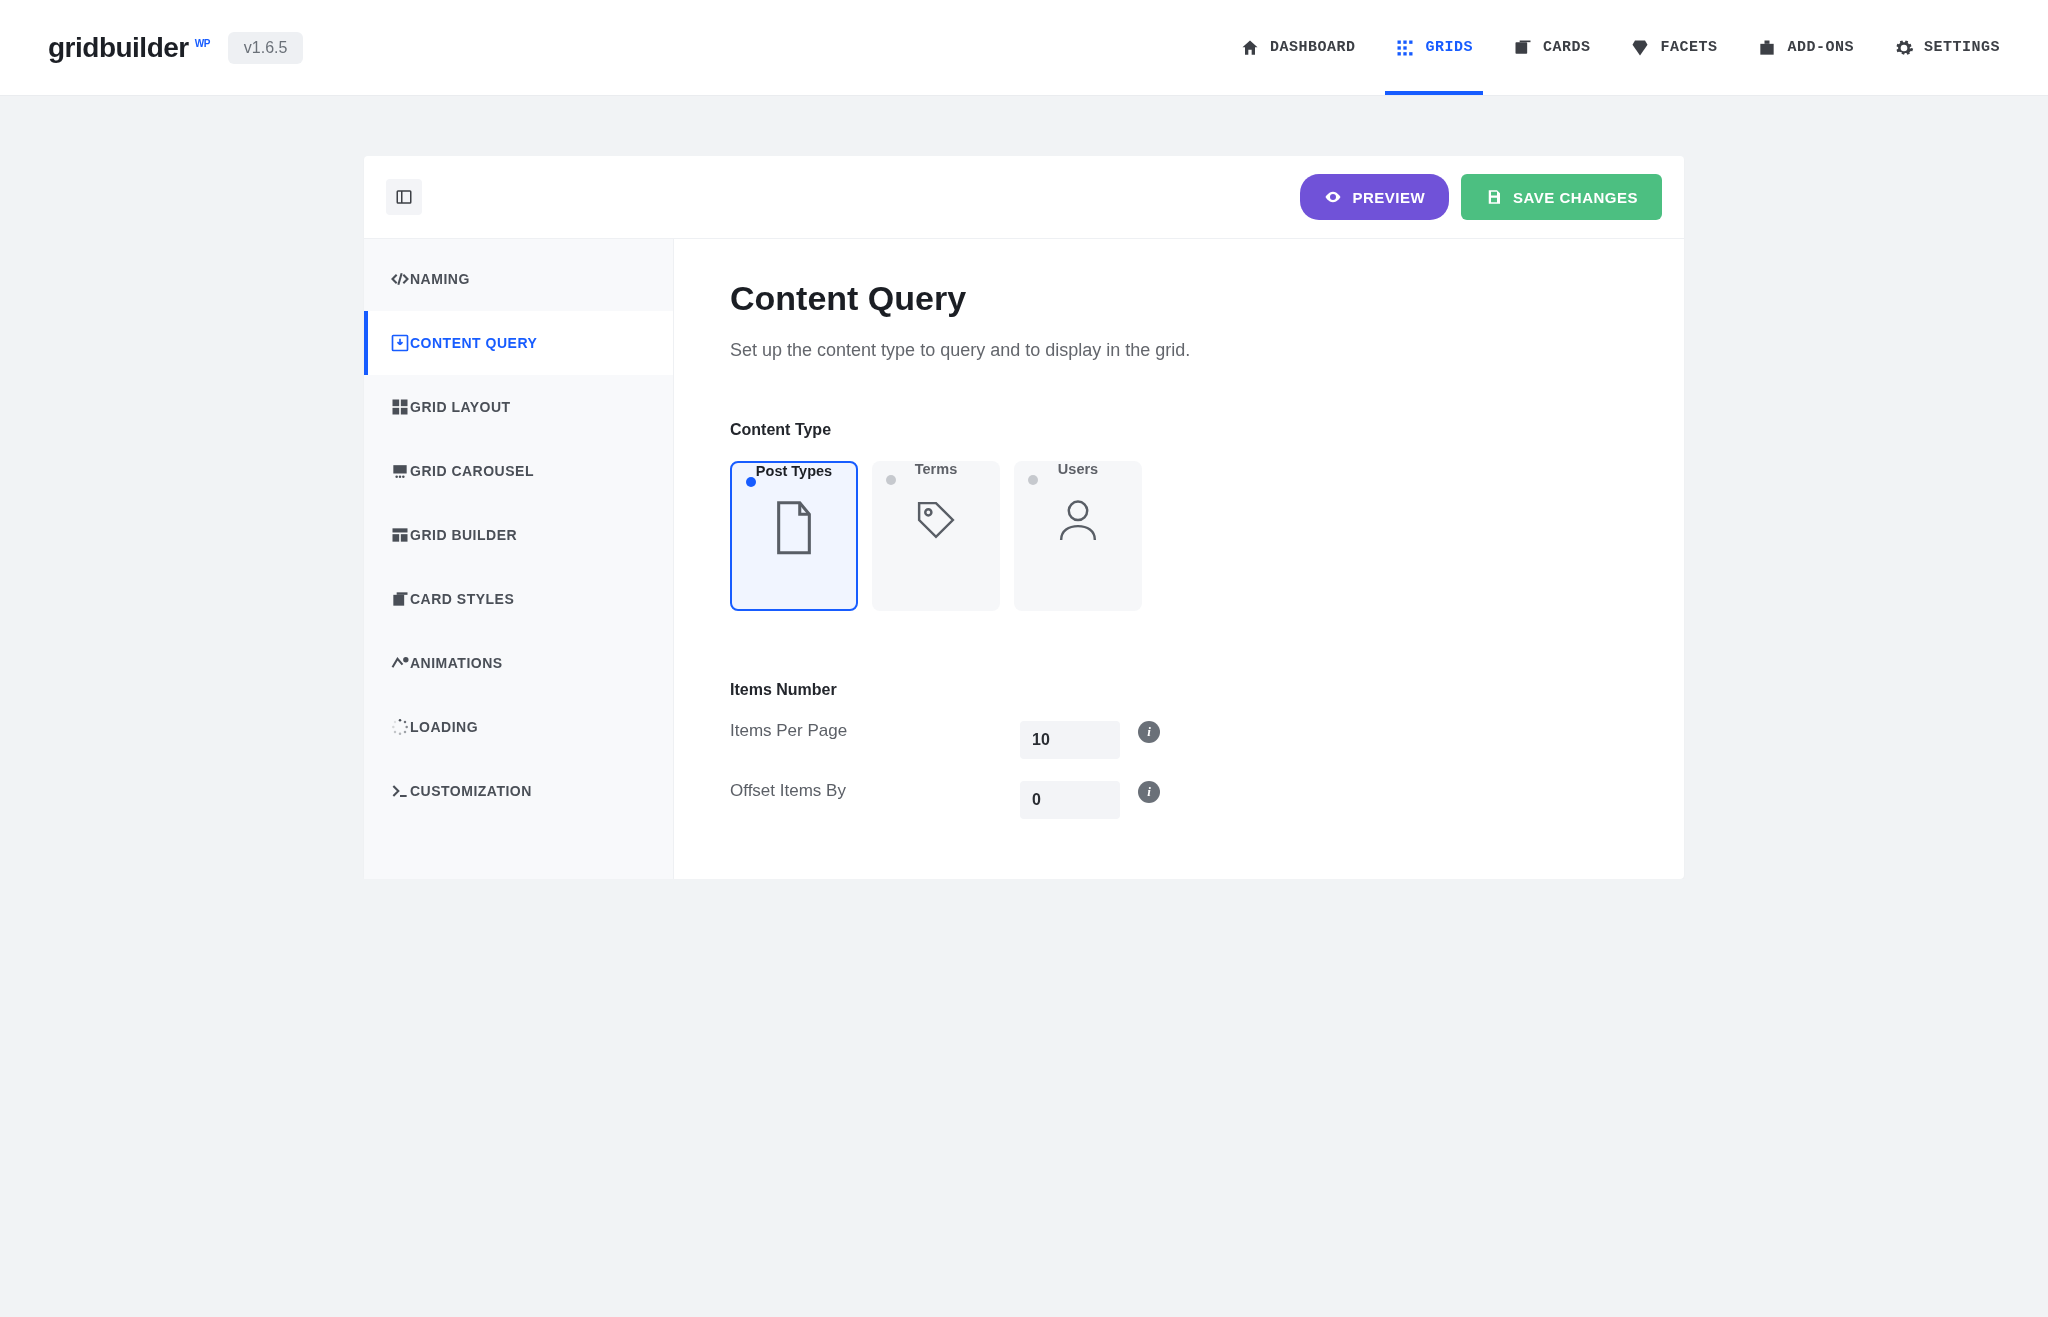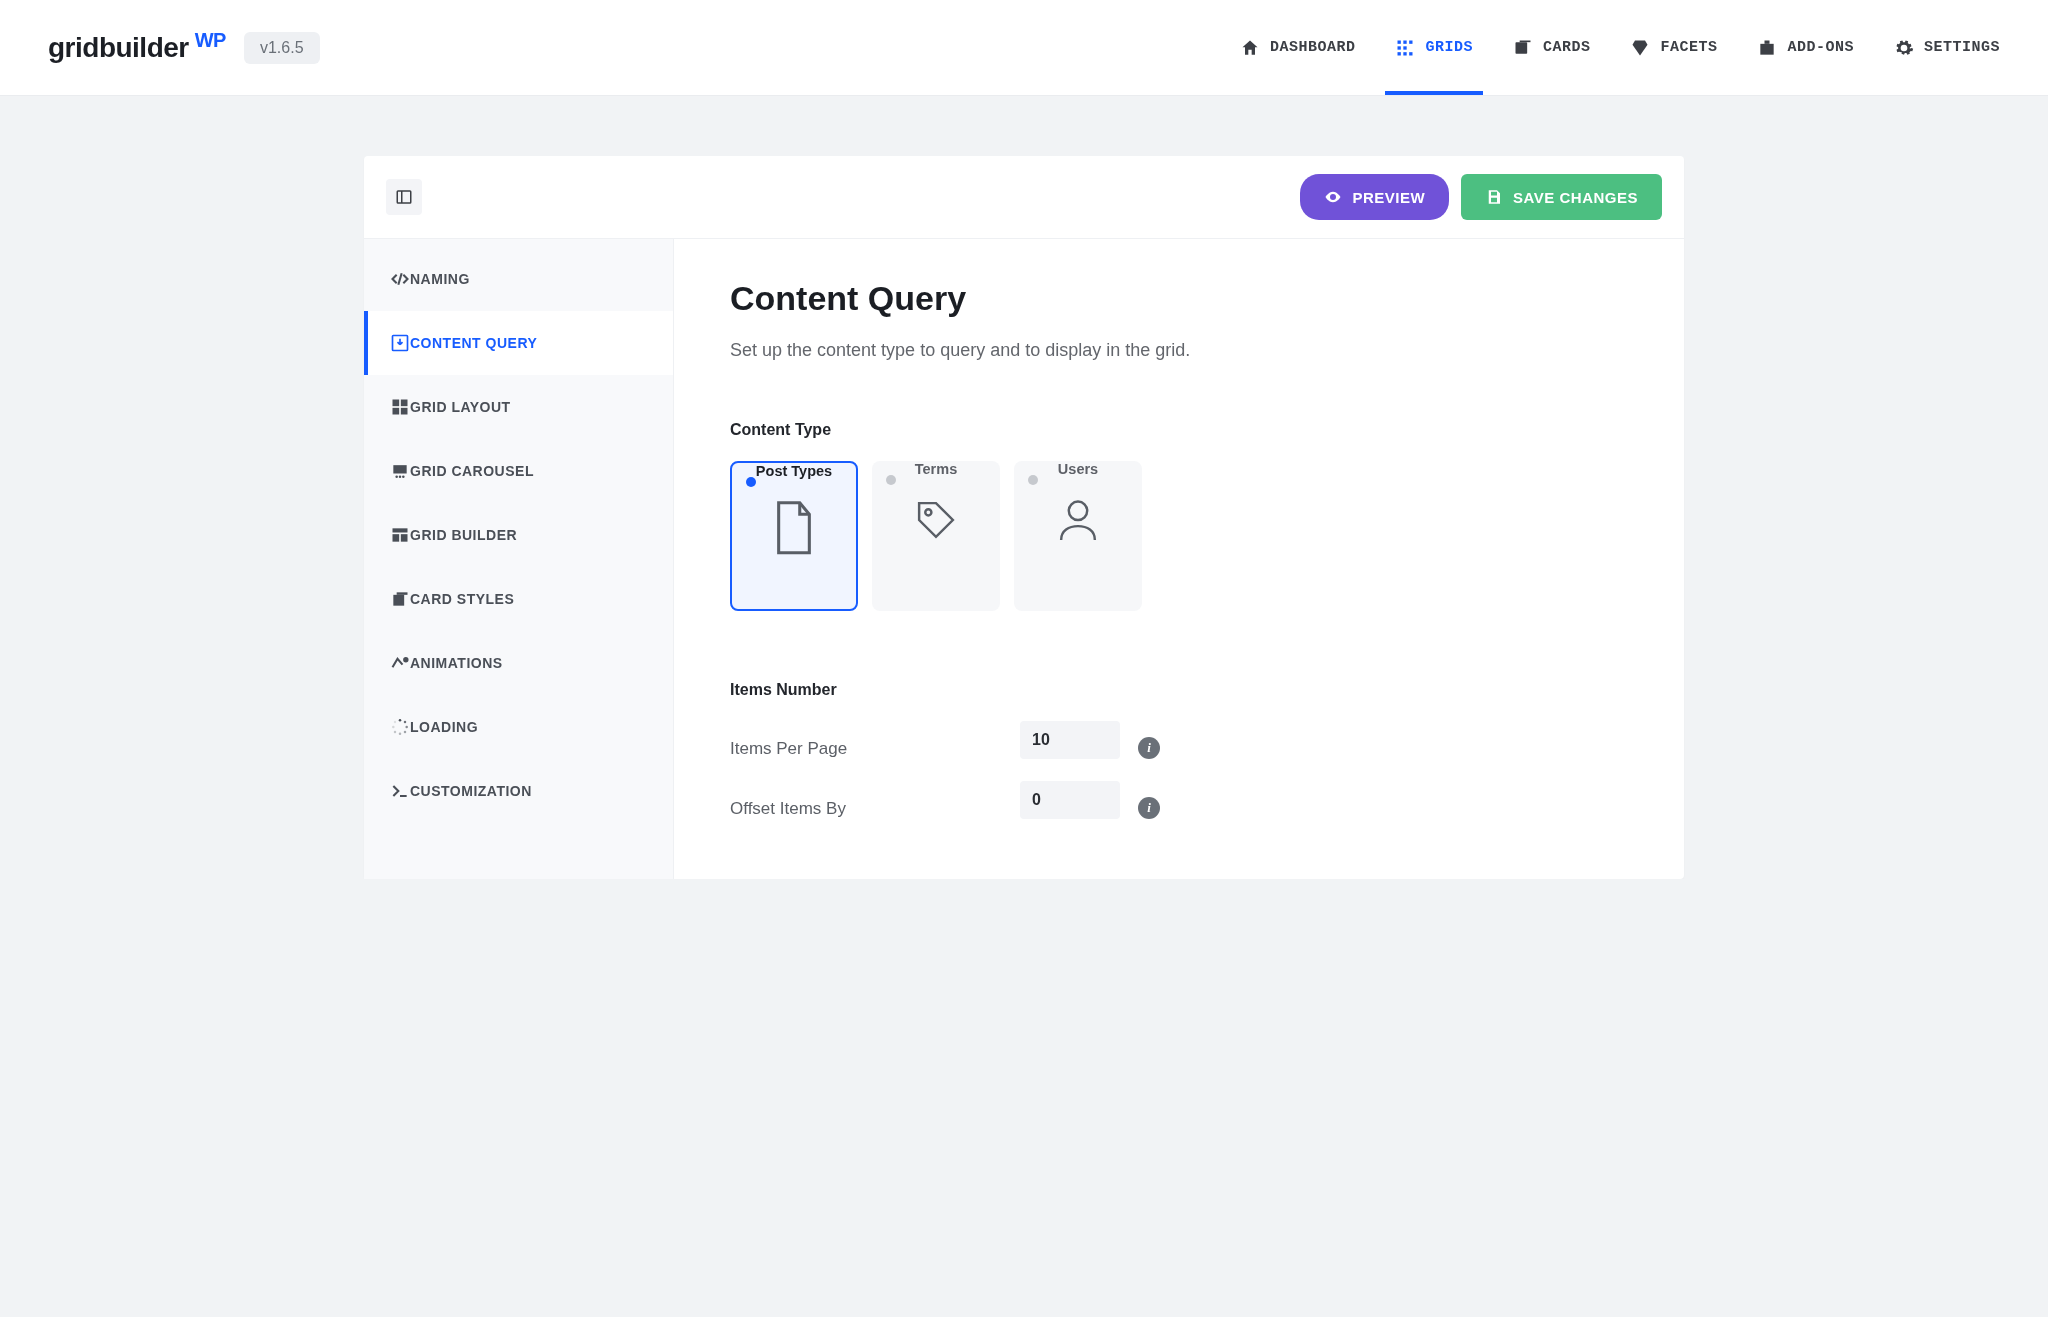--- a/index.html
+++ b/index.html
@@ -20,21 +20,21 @@
 .logo {
   font-size: 28px;
   font-weight: 900;
   letter-spacing: -0.5px;
   color: #1c1f25;
   display: flex;
   align-items: baseline;
 }
 .logo .wp {
   color: #175CFF;
-  font-size: 20px;
+  font-size: 10px;
   font-weight: 800;
   margin-left: 6px;
   position: relative;
   top: -10px;
 }
 .version-badge {
   background: #eef0f3;
   color: #6a7078;
   padding: 7px 16px;
   border-radius: 6px;
@@ -200,21 +200,21 @@
 }
 .type-card.selected {
   background: #f1f5ff;
   border: 2px solid #175CFF;
 }
 .type-card.selected .dot { background: #175CFF; }
 .type-card.selected .card-label { color: #1c1f25; }
 
 .form-row {
   display: flex;
-  align-items: flex-end;
+  align-items: flex-start;
   margin-top: 22px;
 }
 .form-row .row-label {
   width: 290px;
   font-size: 17px;
   color: #5b5f66;
 }
 .num-input {
   width: 100px;
   height: 38px;

